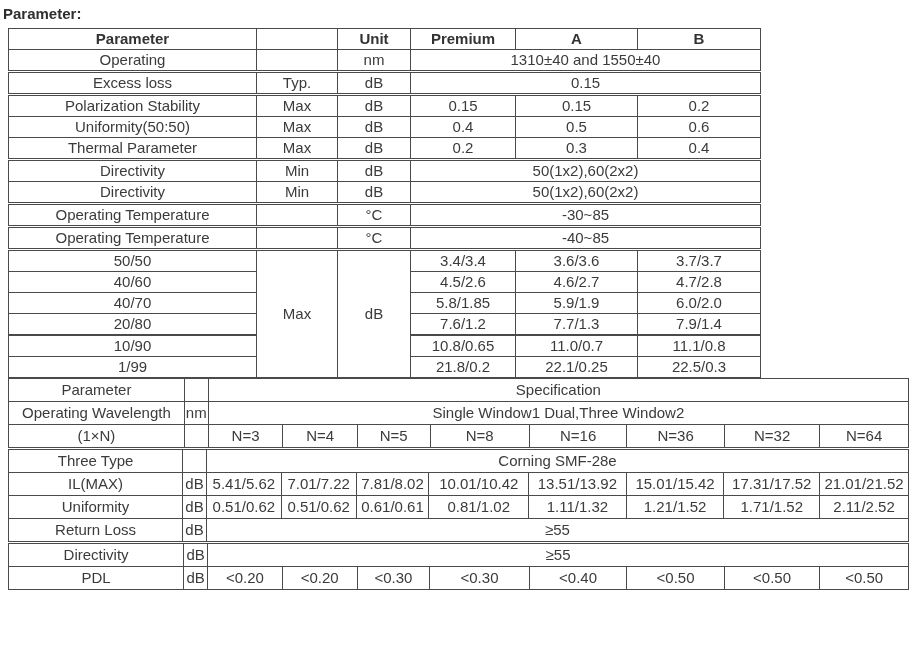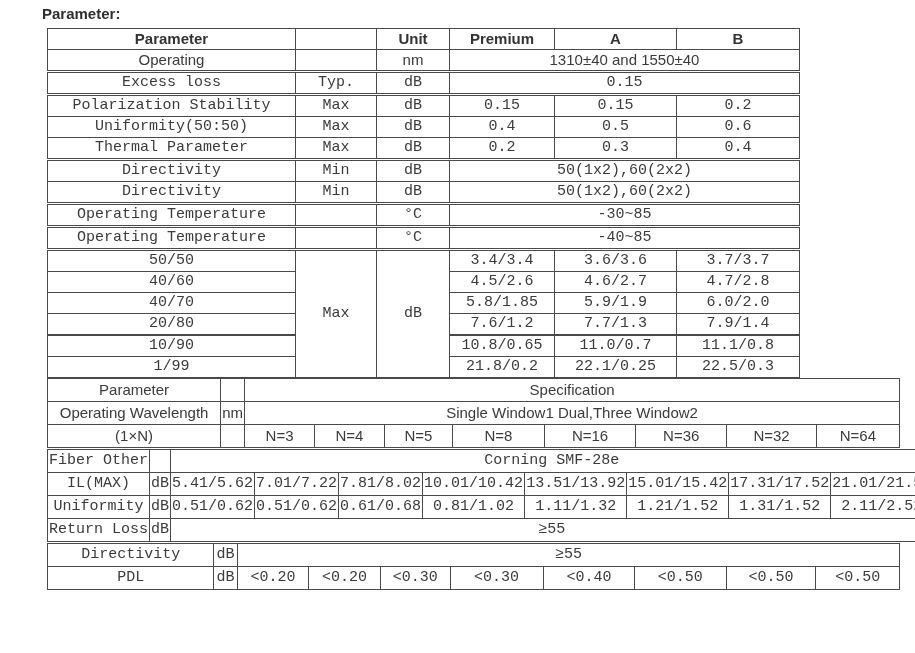--- a/index.html
+++ b/index.html
@@ -4,36 +4,36 @@
 <style>
   * { box-sizing: border-box; }
   html, body { margin: 0; padding: 0; background: #ffffff; }
   body {
     width: 915px;
     height: 653px;
     font-family: "Liberation Sans", sans-serif;
     color: #3b3b3b;
     overflow: hidden;
   }
-  .page { padding: 5px 15px 0 3px; margin-left: 39px; }
+  .page { padding: 5px 6px 0 3px; }
   .sec-title {
     font-size: 15px;
     font-weight: bold;
     color: #2e2e2e;
     margin: 0 0 5px 0;
     line-height: 18px;
   }
   .sec-title.second { margin-top: 20px; letter-spacing: -0.2px; }
   .tgroup { margin-left: 5px; }
   table.grp {
     border-collapse: collapse;
     table-layout: fixed;
     margin: 0;
   }
-  table.grp + table.grp { margin-top: 1px; font-family: Liberation Mono, monospace; }
+  table.grp + table.grp { margin-top: 1px; }
   .grp th, .grp td {
     border: 1px solid #4a4a4a;
     text-align: center;
     vertical-align: middle;
     font-size: 15px;
     padding: 0 1px;
     overflow: hidden;
     white-space: nowrap;
   }
   .t1 .grp th, .t1 .grp td { height: 21px; line-height: 20px; }
@@ -299,46 +299,46 @@
           <col style="width:75px">
           <col style="width:73px">
           <col style="width:100px">
           <col style="width:98px">
           <col style="width:98px">
           <col style="width:96px">
           <col style="width:89px">
         </colgroup>
       <tbody>
           <tr>
-        <td>Fiber Other</td>
+        <td>Three Type</td>
         <td></td>
         <td colspan="8">Corning SMF-28e</td>
       </tr>
       <tr>
         <td>IL(MAX)</td>
         <td>dB</td>
         <td>5.41/5.62</td>
         <td>7.01/7.22</td>
         <td>7.81/8.02</td>
         <td>10.01/10.42</td>
         <td>13.51/13.92</td>
         <td>15.01/15.42</td>
         <td>17.31/17.52</td>
         <td>21.01/21.52</td>
       </tr>
       <tr>
         <td>Uniformity</td>
         <td>dB</td>
         <td>0.51/0.62</td>
         <td>0.51/0.62</td>
-        <td>0.61/0.68</td>
+        <td>0.61/0.61</td>
         <td>0.81/1.02</td>
         <td>1.11/1.32</td>
         <td>1.21/1.52</td>
-        <td>1.31/1.52</td>
+        <td>1.71/1.52</td>
         <td>2.11/2.52</td>
       </tr>
       <tr>
         <td>Return Loss</td>
         <td>dB</td>
         <td colspan="8">≥55</td>
       </tr>
     </tbody>
       </table>
 

